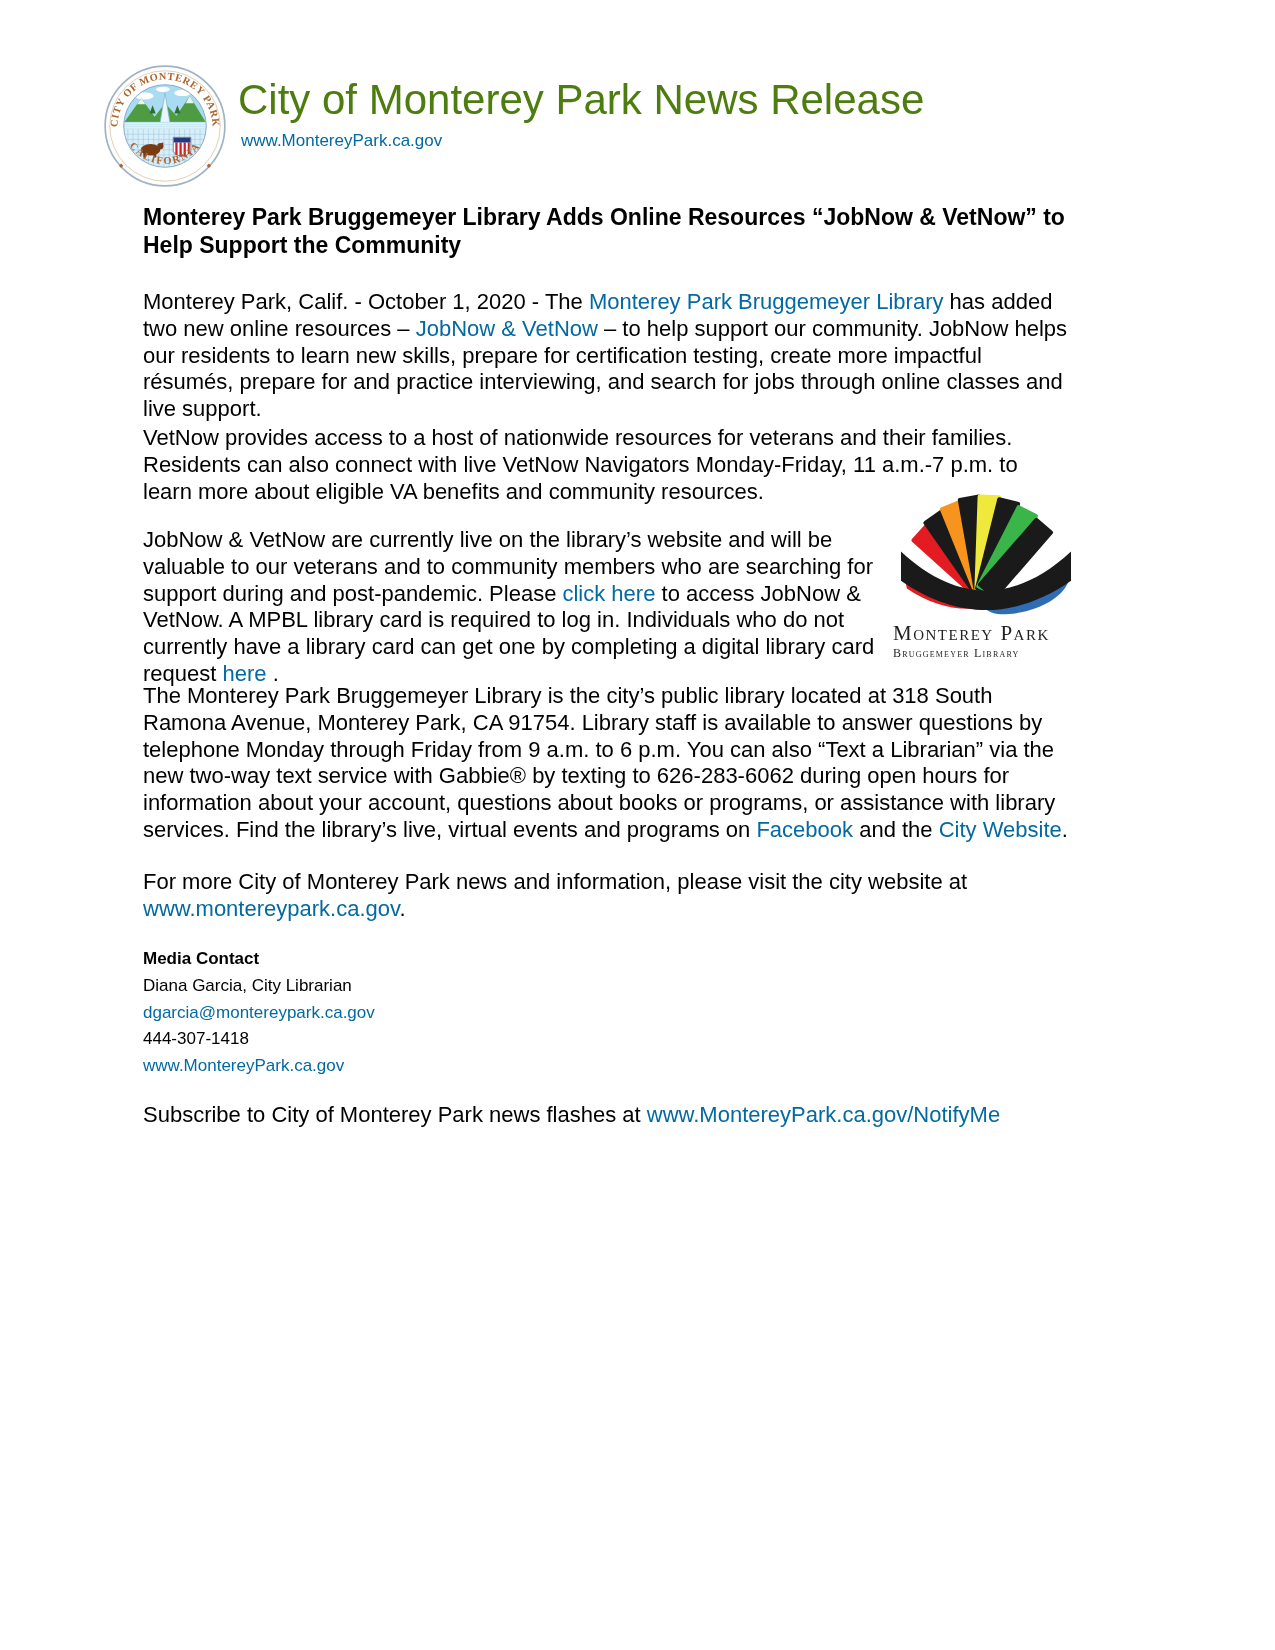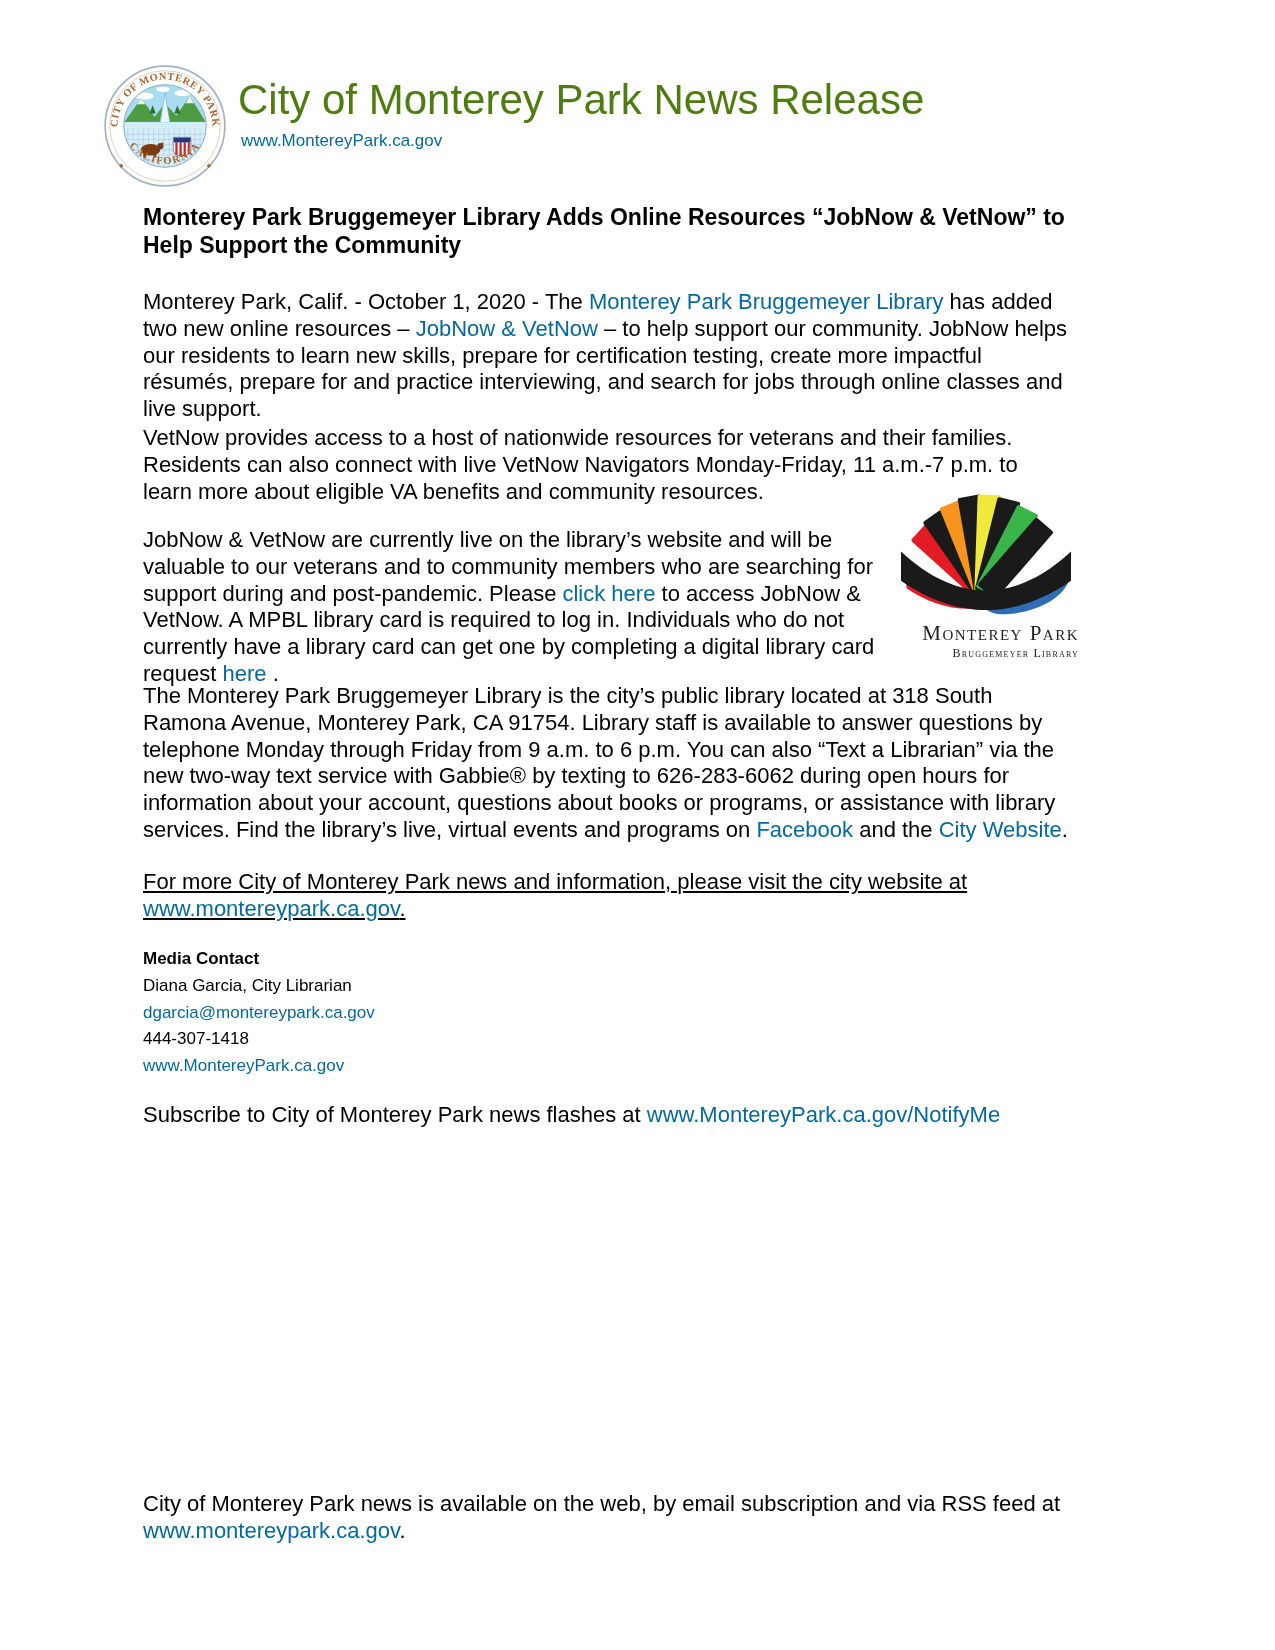--- a/index.html
+++ b/index.html
@@ -29,31 +29,31 @@
   
   .bodytext { font-size:22px; line-height:26.8px; color:#000; }
   .headline {
     left:143px; top:203px; width:935px;
     font-size:23px; font-weight:bold; line-height:28px;
   }
   .para1 { left:143px; top:289px; width:925px; }
   .para2 { left:143px; top:425px; width:925px; }
   .para3 { left:143px; top:527px; width:742px; }
   .para4 { left:143px; top:683px; width:925px; }
-  .para5 { left:143px; top:869px; width:925px;text-decoration:underline; }
+  .para5 { left:143px; top:869px; width:925px; }
   .media { left:143px; top:946px; width:700px; }
   .media .line { font-size:17px; line-height:26.8px; }
   .subscribe { left:143px; top:1102px; width:925px; }
   .footer { left:143px; top:1491px; width:925px; }
 
   a.link, .link { color:#0369a1; text-decoration:none; cursor:pointer; }
   .b { font-weight:bold; }
 
   
-  .liblogo-block { left:893px; top:487px; width:186px; text-align:right; }
+  .liblogo-block { left:893px; top:487px; width:186px; text-align:left; }
   .liblogo-caption1 {
     font-family:"Liberation Serif", serif;
     font-variant:small-caps;
     font-size:21px; letter-spacing:1.5px; color:#1f1f1f;
     margin-top:2px; white-space:nowrap;
   }
   .liblogo-caption2 {
     font-family:"Liberation Serif", serif;
     font-variant:small-caps;
     font-size:12px; letter-spacing:1.2px; color:#1f1f1f;
@@ -177,15 +177,14 @@
   <div class="abs media">
     <div class="line"><span class="b">Media Contact</span></div>
     <div class="line"><span>Diana Garcia, City Librarian</span></div>
     <div class="line"><a class="link" href="#">dgarcia@montereypark.ca.gov</a></div>
     <div class="line"><span>444-307-1418</span></div>
     <div class="line"><a class="link" href="#">www.MontereyPark.ca.gov</a></div>
   </div>
 
   <div class="abs bodytext subscribe"><span>Subscribe to City of Monterey Park news flashes at </span><a class="link" href="#">www.MontereyPark.ca.gov/NotifyMe</a></div>
 
-  <div class="abs bodytext footer"><span>City of Monterey Park news is available on the web, by email subscription and via RSS feed at </span><a class="link" href="#">www.montereypark.ca.gov</a><span>.</span></div>
 
 </div>
 
 </body></html>

